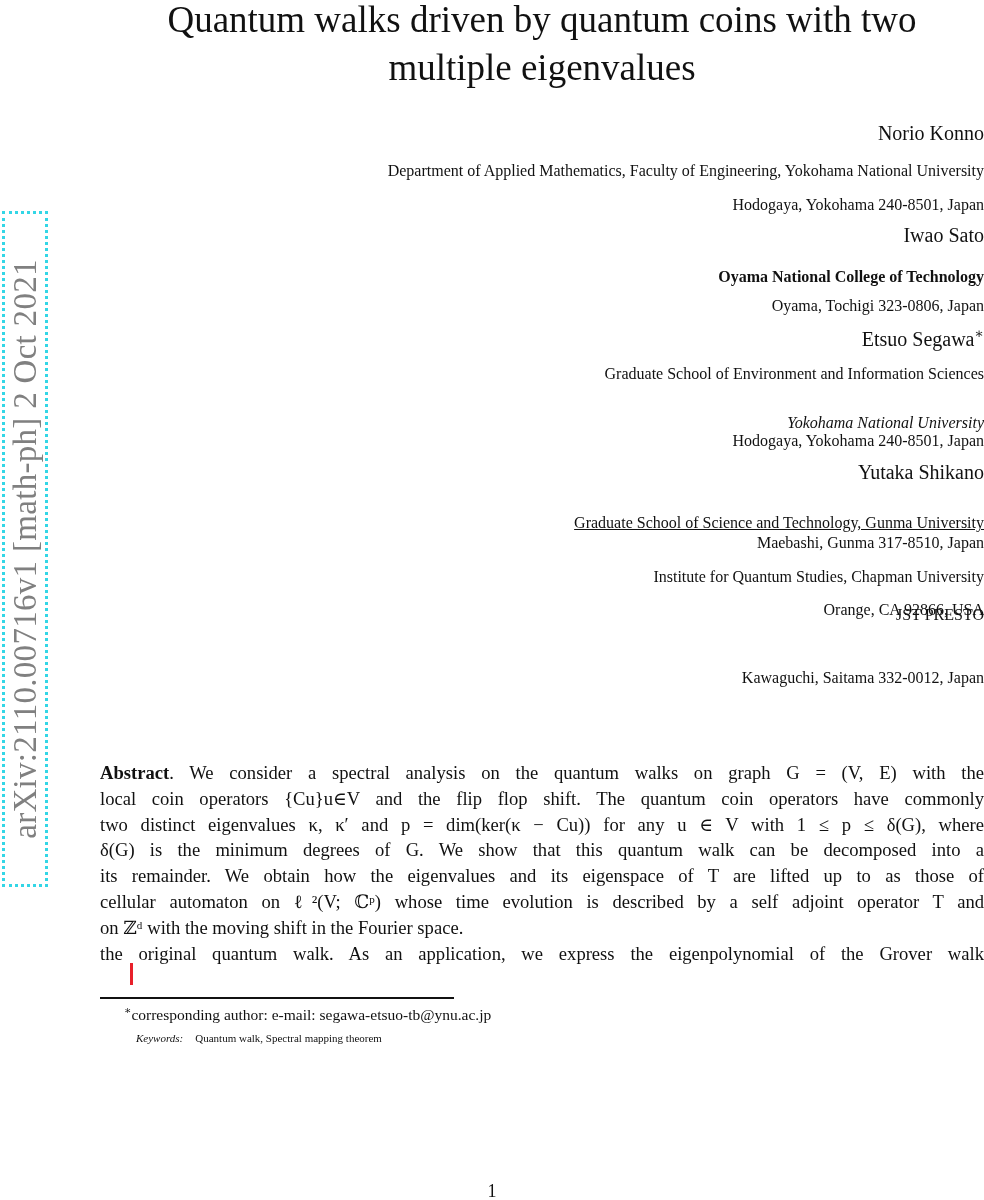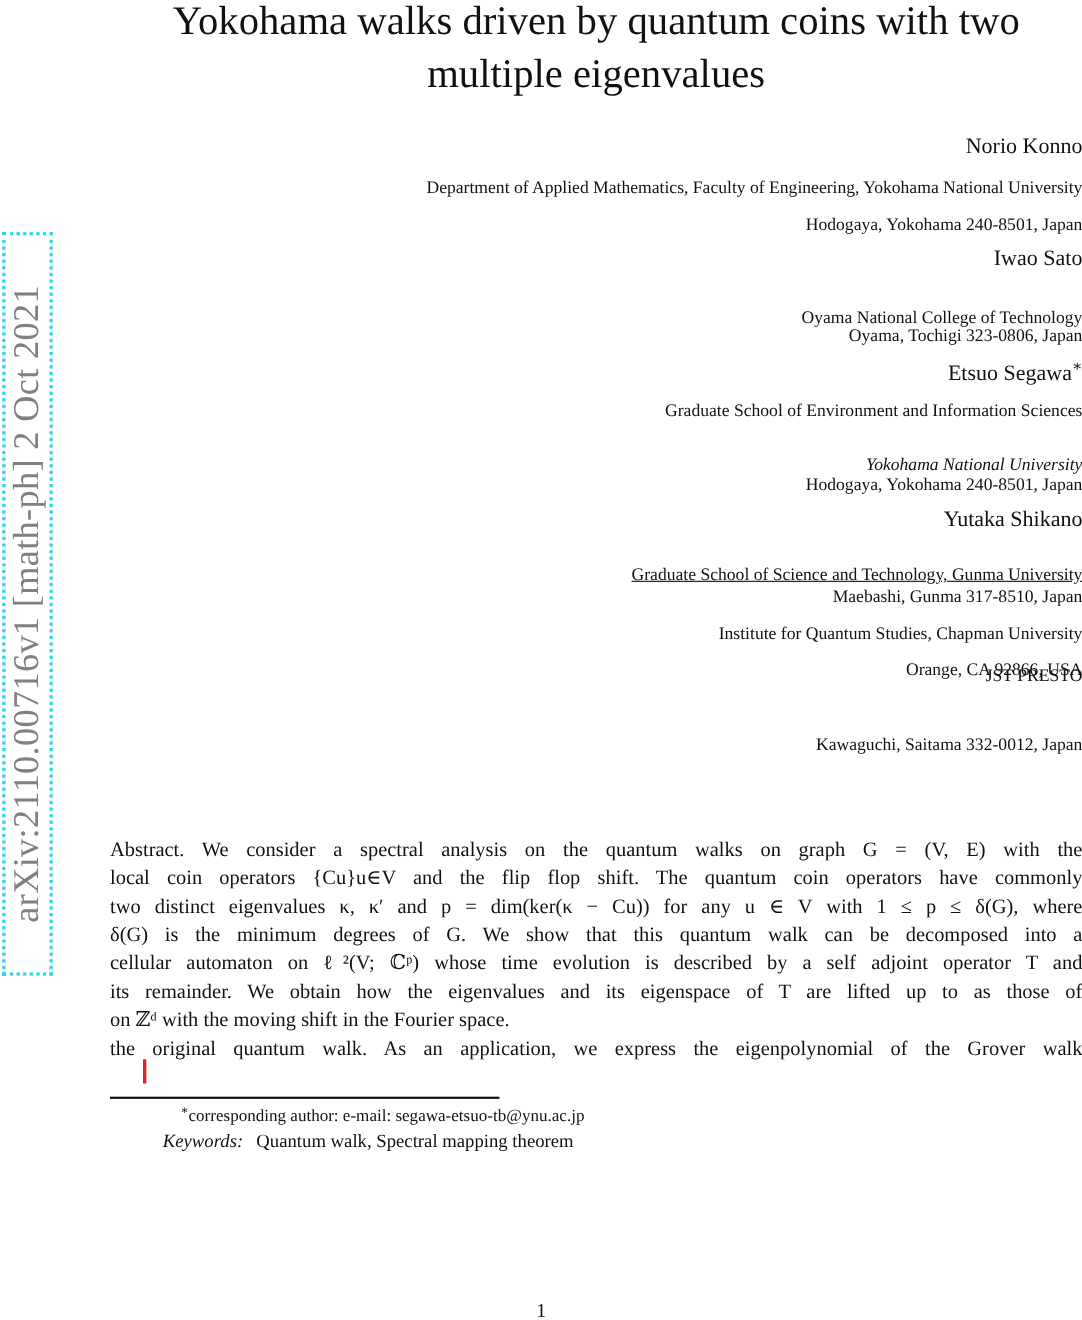--- a/index.html
+++ b/index.html
@@ -10,48 +10,48 @@
            font-size:37px; line-height:48px; font-weight:normal; color:#111; margin:0; }
   .center { position:absolute; left:100px; width:884px; text-align:right; white-space:nowrap; }
   .author { font-size:20px; }
   .affil { font-size:16px; }
   #arxiv-box { position:absolute; left:2px; top:211px; width:46px; height:676px;
                border:3px dotted #33d6e6; box-sizing:border-box; }
   #arxiv-id { position:absolute; left:25px; top:549px; transform:translate(-50%,-50%) rotate(-90deg);
               white-space:nowrap; font-size:33px; color:#808080; letter-spacing:0.3px; }
   #abstract { position:absolute; left:100px; width:884px; top:760px; font-size:18.6px;
               line-height:25.8px; text-align:justify; }
-  #abstract b { font-weight:normal; }
+  #abstract b { font-weight:bold; }
   .line { display:block; text-align:justify; text-align-last:justify; white-space:nowrap; }
   .line.last { text-align-last:left; }
   sub,sup { font-size:70%; line-height:0; }
   #cursor { position:absolute; left:130px; top:963px; width:3px; height:22px; background:#e8202a; }
   #footnote-rule { position:absolute; left:100px; top:997px; width:354px; height:2px; background:#111; }
-  #footnote { position:absolute; left:124px; top:1004px; font-size:15.5px; line-height:22px;margin-left:40px; }
-  #keywords { position:absolute; left:136px; top:1027px; font-size:17px; line-height:22px;margin-left:12px; }
+  #footnote { position:absolute; left:124px; top:1004px; font-size:15.5px; line-height:22px; }
+  #keywords { position:absolute; left:136px; top:1027px; font-size:11px; line-height:22px; }
   #keywords .kw-label { font-style:italic; margin-right:12px; }
   #page-number { position:absolute; left:0; width:984px; top:1181px; text-align:center; font-size:18px; }
 </style>
 </head>
 <body>
 
 <div id="arxiv-box"></div>
 <div id="arxiv-id" class="serif">arXiv:2110.00716v1  [math-ph]  2 Oct 2021</div>
 
 <h1 id="title" class="serif">
-  <span>Yokohama walks driven by quantum coins with two</span><br>
+  <span>Quantum walks driven by quantum coins with two</span><br>
   <span>multiple eigenvalues</span>
 </h1>
 
 <div class="center author serif" style="top:122px;">Norio Konno</div>
 <div class="center affil serif" style="top:162px;">Department of Applied Mathematics, Faculty of Engineering, Yokohama National University</div>
 <div class="center affil serif" style="top:196px;">Hodogaya, Yokohama 240-8501, Japan</div>
 
 <div class="center author serif" style="top:224px;">Iwao Sato</div>
-<div class="center affil serif" style="top:281px;">Oyama National College of Technology</div>
+<div class="center affil serif" style="top:268px;font-weight:bold;">Oyama National College of Technology</div>
 <div class="center affil serif" style="top:297px;">Oyama, Tochigi 323-0806, Japan</div>
 
 <div class="center author serif" style="top:328px;">
   <span>Etsuo Segawa</span><sup>∗</sup>
 </div>
 <div class="center affil serif" style="top:365px;">Graduate School of Environment and Information Sciences</div>
 <div class="center affil serif" style="top:414px;font-style:italic;">Yokohama National University</div>
 <div class="center affil serif" style="top:432px;">Hodogaya, Yokohama 240-8501, Japan</div>
 
 <div class="center author serif" style="top:461px;">Yutaka Shikano</div>
@@ -60,22 +60,22 @@
 <div class="center affil serif" style="top:568px;">Institute for Quantum Studies, Chapman University</div>
 <div class="center affil serif" style="top:601px;">Orange, CA 92866, USA</div>
 <div class="center affil serif" style="top:606px;">JST PRESTO</div>
 <div class="center affil serif" style="top:669px;">Kawaguchi, Saitama 332-0012, Japan</div>
 
 <div id="abstract" class="serif">
   <span class="line"><b>Abstract</b><span>. We consider a spectral analysis on the quantum walks on graph G = (V, E) with the</span></span>
   <span class="line">local coin operators {Cu}u∈V and the flip flop shift. The quantum coin operators have commonly</span>
   <span class="line">two distinct eigenvalues κ, κ′ and p = dim(ker(κ − Cu)) for any u ∈ V with 1 ≤ p ≤ δ(G), where</span>
   <span class="line">δ(G) is the minimum degrees of G. We show that this quantum walk can be decomposed into a</span>
+  <span class="line">its remainder. We obtain how the eigenvalues and its eigenspace of T are lifted up to as those of</span>
   <span class="line">cellular automaton on ℓ²(V; ℂᵖ) whose time evolution is described by a self adjoint operator T and</span>
-  <span class="line">its remainder. We obtain how the eigenvalues and its eigenspace of T are lifted up to as those of</span>
   <span class="line last">on ℤᵈ with the moving shift in the Fourier space.</span>
   <span class="line">the original quantum walk. As an application, we express the eigenpolynomial of the Grover walk</span>
 </div>
 
 <div id="cursor"></div>
 
 <div id="footnote-rule"></div>
 <div id="footnote" class="serif">
   <sup>∗</sup><span>corresponding author: e-mail: segawa-etsuo-tb@ynu.ac.jp</span>
 </div>

